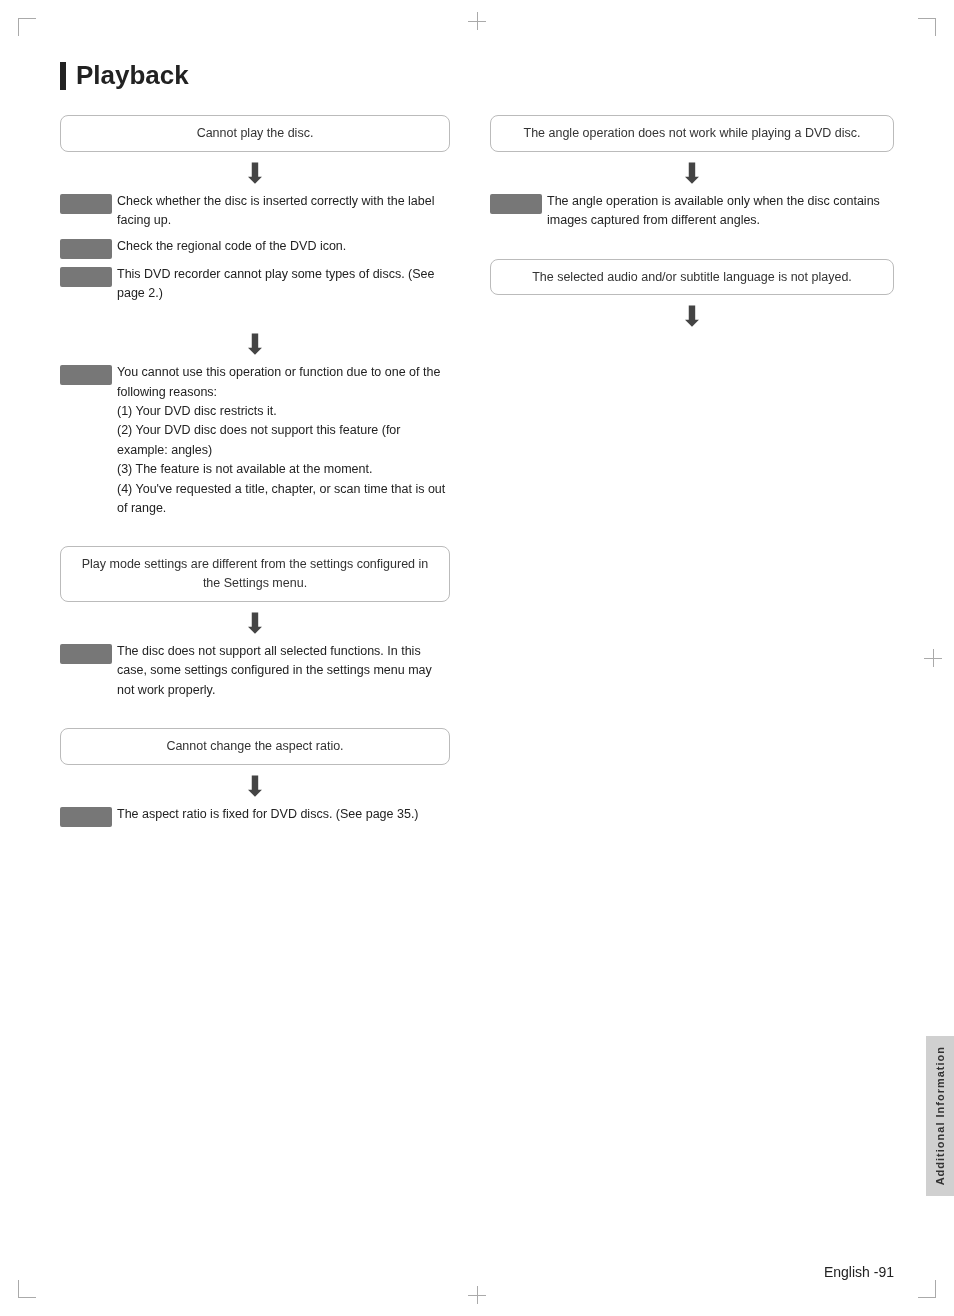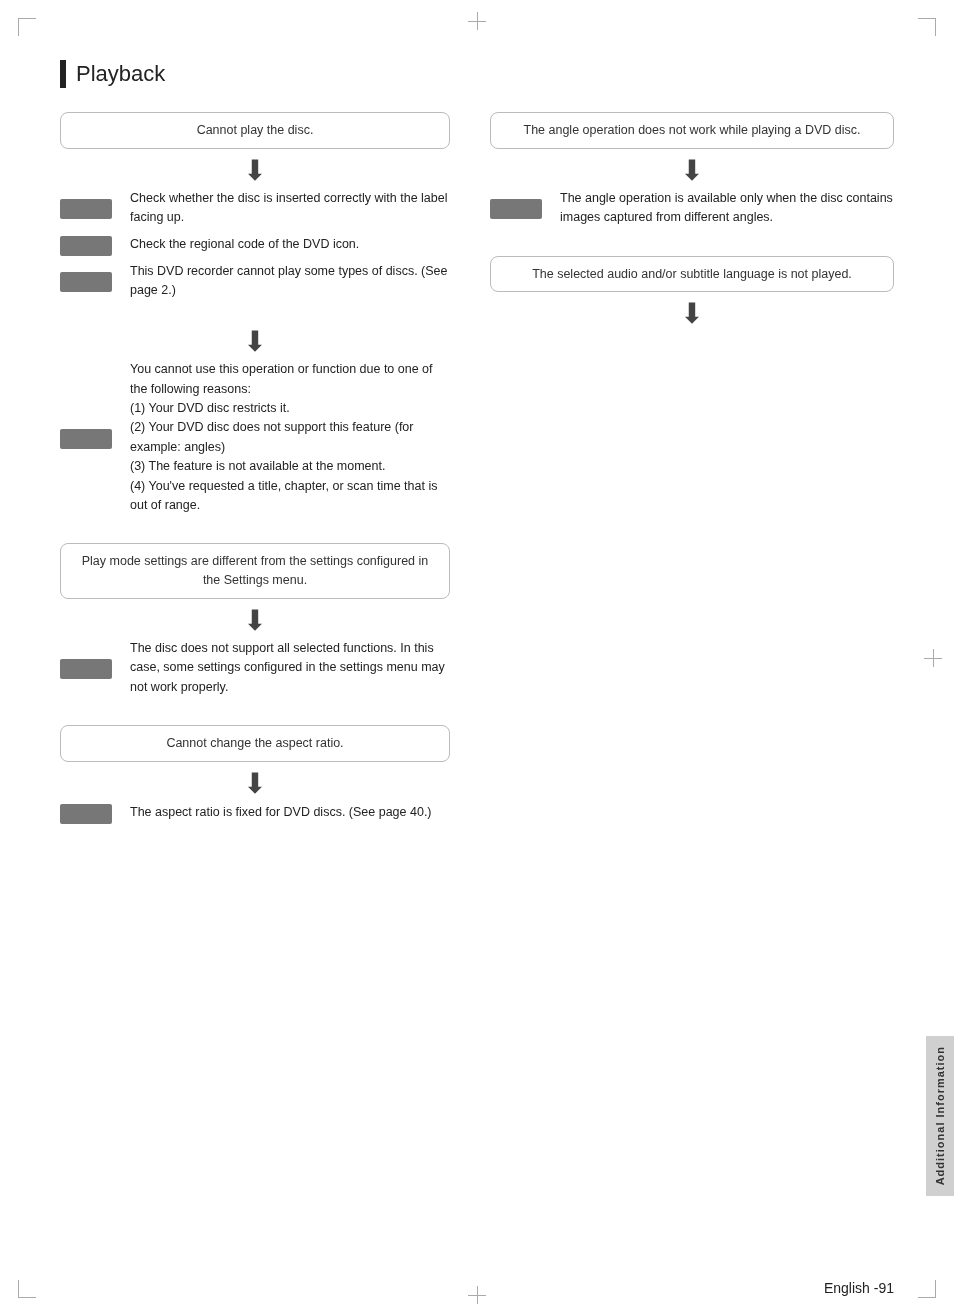--- a/index.html
+++ b/index.html
@@ -67,21 +67,21 @@
       transform: rotate(180deg);
       font-size: 11px;
       color: #333;
       font-weight: bold;
       letter-spacing: 1px;
     }
 
     
     .page-number {
       position: absolute;
-      bottom: 20px;
+      bottom: 36px;
       right: 60px;
       font-size: 14px;
       color: #222;
     }
 
     
     .columns {
       display: flex;
       gap: 40px;
       margin-top: 0;
@@ -101,22 +101,22 @@
       margin-bottom: 24px;
     }
     .heading-bar {
       width: 6px;
       height: 28px;
       background: #222;
       margin-right: 10px;
       flex-shrink: 0;
     }
     .heading-text {
-      font-size: 22px;
-      font-weight: normal;
+      font-size: 26px;
+      font-weight: bold;
       color: #222;
     }
 
     
     .issue-box {
       border: 1px solid #bbb;
       border-radius: 8px;
       padding: 8px 14px;
       font-size: 12.5px;
       color: #333;
@@ -130,22 +130,22 @@
       text-align: center;
       font-size: 28px;
       color: #444;
       margin: 4px 0;
       line-height: 1;
     }
 
     
     .solution-row {
       display: flex;
-      align-items: center;
-      gap: 18px;
+      align-items: flex-start;
+      gap: 5px;
       margin-bottom: 6px;
     }
     .solution-icon-block {
       flex-shrink: 0;
       width: 52px;
       height: 20px;
       background: #777;
       border-radius: 2px;
       margin-top: 2px;
     }
@@ -247,21 +247,21 @@
         </div>
       </div>
 
       <div class="section-block">
         <div class="issue-box">
           <span>Cannot change the aspect ratio.</span>
         </div>
         <div class="arrow-down">⬇</div>
         <div class="solution-row">
           <div class="solution-icon-block"></div>
-          <div class="solution-text">The aspect ratio is fixed for DVD discs. (See page 40.)</div>
+          <div class="solution-text">The aspect ratio is fixed for DVD discs. (See page 35.)</div>
         </div>
       </div>
 
     </div>
 
     <div class="col-right">
 
       <div class="section-block">
         <div class="issue-box">
           <span>The angle operation does not work while playing a DVD disc.</span>

